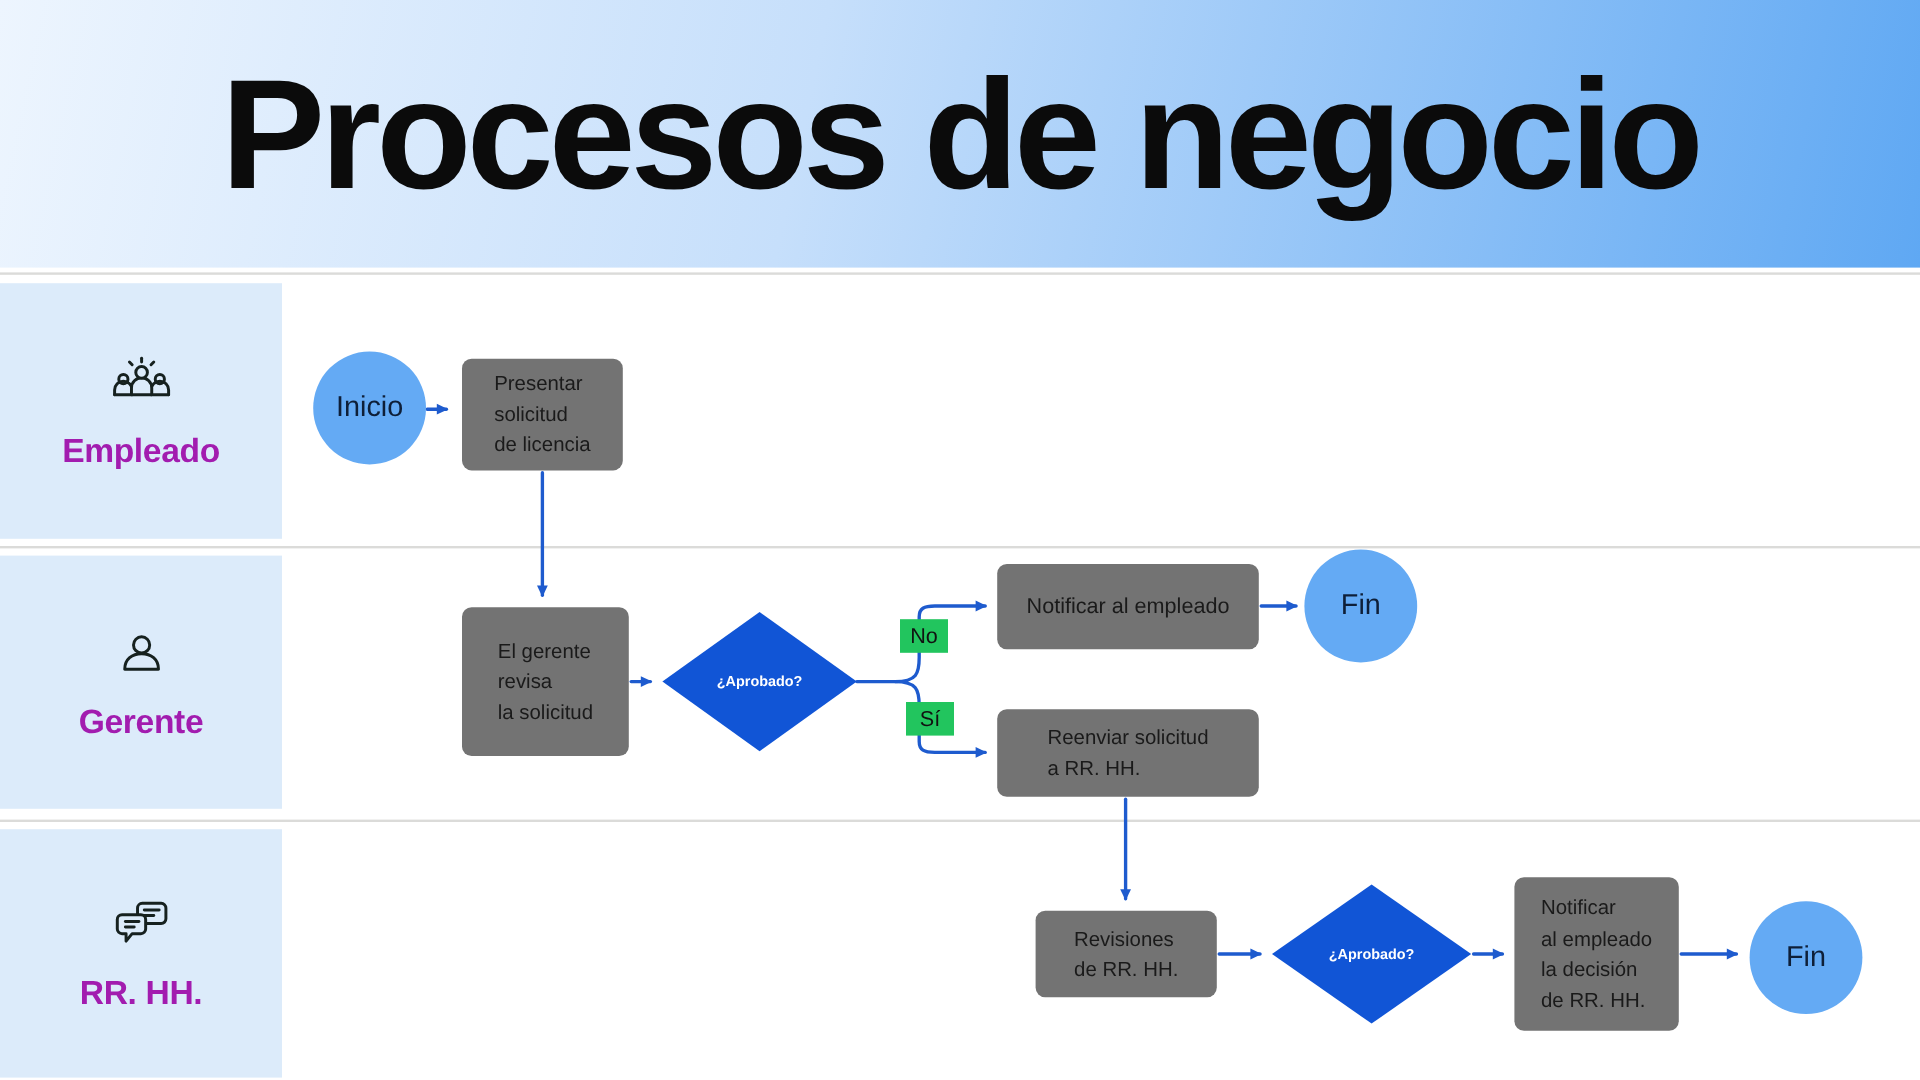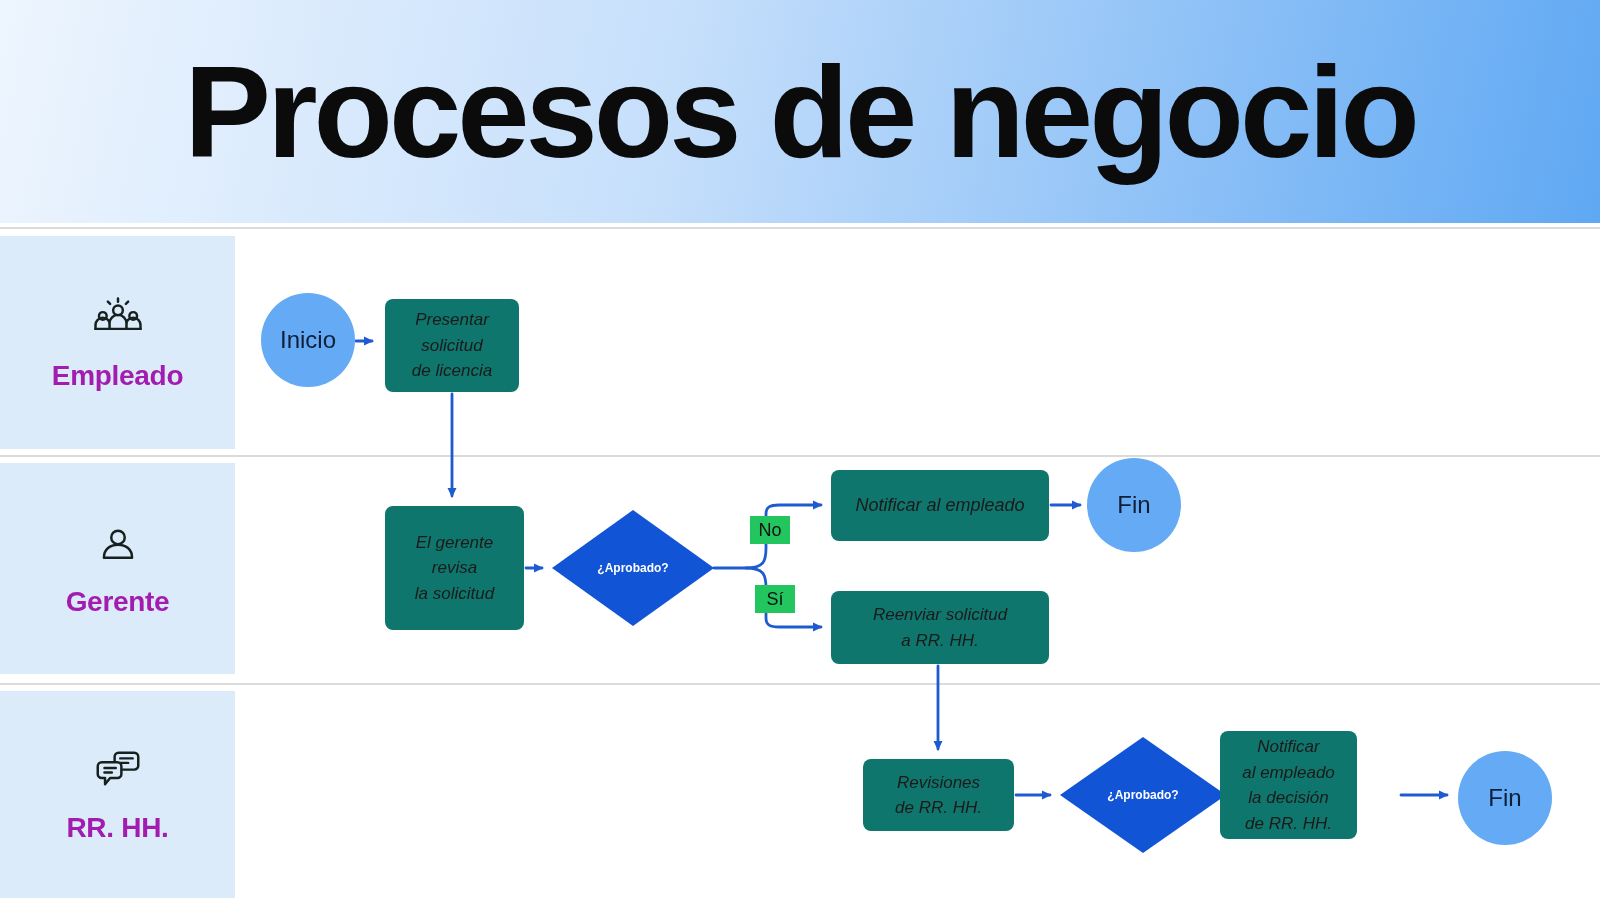--- a/index.html
+++ b/index.html
@@ -16,23 +16,23 @@
     margin:0;font-size:130px;font-weight:700;letter-spacing:-4px;color:#0b0b0b;white-space:nowrap;
   }
   .divider{position:absolute;left:0;width:1600px;height:2px;background:#dbdbd9;}
   .lane-label{
     position:absolute;left:0;width:235px;background:#dcebfa;
     display:flex;flex-direction:column;align-items:center;justify-content:center;gap:12px;
   }
   .lane-name{font-size:28px;font-weight:600;color:#a21caf;letter-spacing:-0.3px;}
   .connector-layer{position:absolute;left:0;top:0;width:1600px;height:900px;pointer-events:none;}
   .node{
-    position:absolute;background:#0f766e;border-radius:8px;
-    display:flex;align-items:center;justify-content:center;text-align:center;
-    color:#1a1a1a;font-size:17px;line-height:1.5;white-space:pre-line;font-style:italic;
+    position:absolute;background:#737373;border-radius:8px;
+    display:flex;align-items:center;justify-content:center;text-align:left;
+    color:#1a1a1a;font-size:17px;line-height:1.5;white-space:pre-line;
   }
   .node.wide{font-size:18px;}
   .terminal{
     position:absolute;width:94px;height:94px;border-radius:50%;background:#64aaf4;
     display:flex;align-items:center;justify-content:center;
     font-size:24px;color:#0e1f38;
   }
   .diamond-label{
     position:absolute;width:162px;height:22px;display:flex;align-items:center;justify-content:center;
     color:#ffffff;font-weight:700;font-size:12px;
@@ -134,20 +134,20 @@
   <div class="terminal" style="left:1087px;top:458px">Fin</div>
 
   <div class="node" style="left:831px;top:591px;width:218px;height:73px">Reenviar solicitud
 a RR. HH.</div>
 
   <div class="node" style="left:863px;top:759px;width:151px;height:72px">Revisiones
 de RR. HH.</div>
 
   <div class="diamond-label" style="left:1062px;top:784px">¿Aprobado?</div>
 
-  <div class="node" style="left:1220px;top:731px;width:137px;height:108px">Notificar
+  <div class="node" style="left:1262px;top:731px;width:137px;height:128px">Notificar
 al empleado
 la decisión
 de RR. HH.</div>
 
   <div class="terminal" style="left:1458px;top:751px">Fin</div>
 
 </div>
 
 </body></html>

